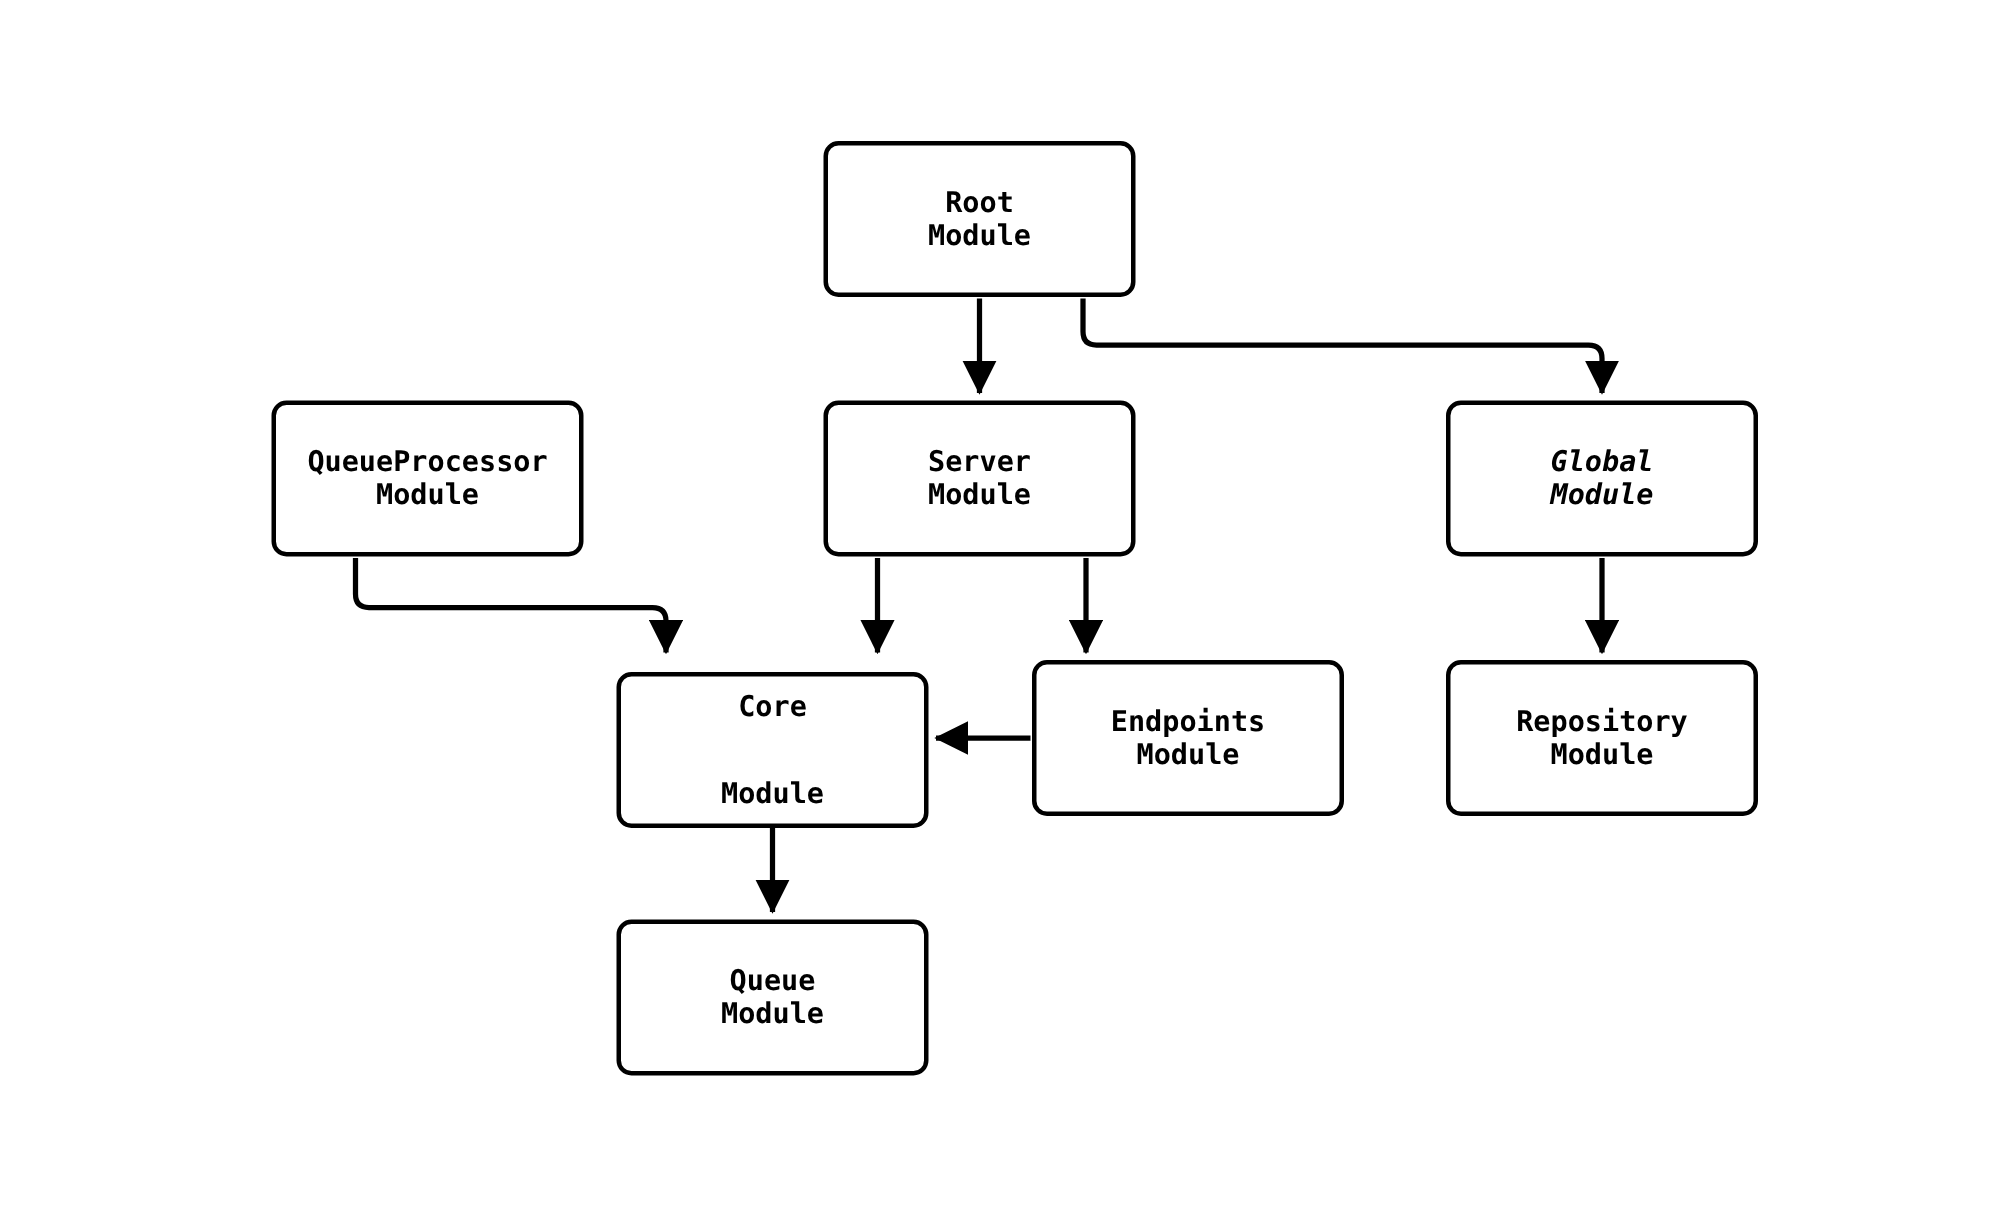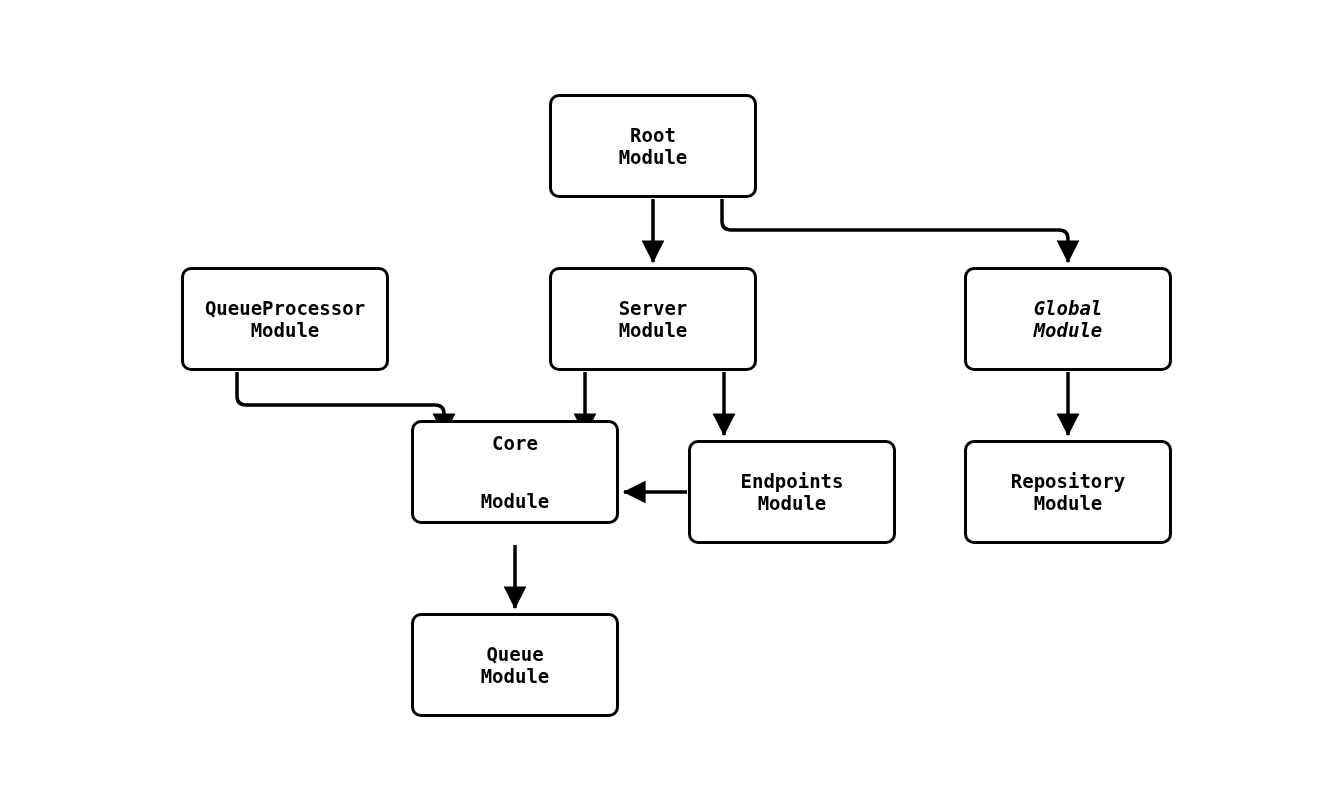--- a/index.html
+++ b/index.html
@@ -48,21 +48,21 @@
   }
   .node span {
     display: block;
     white-space: nowrap;
   }
   
   .pos-root          { left: 549px; top: 94px;  }
   .pos-queueprocessor{ left: 133px; top: 267px; margin-left: 48px; }
   .pos-server        { left: 549px; top: 267px; }
   .pos-global        { left: 964px; top: 267px; font-style: italic; }
-  .pos-core          { left: 411px; top: 420px; gap: 36px; }
+  .pos-core          { left: 411px; top: 448px; gap: 36px; }
   .pos-endpoints     { left: 688px; top: 440px; text-align: center; }
   .pos-repository    { left: 964px; top: 440px; text-align: center; }
   .pos-queue         { left: 411px; top: 613px; text-align: right; }
 </style>
 </head>
 <body>
 
 <div class="canvas">
 
   <svg class="edges" viewBox="0 0 1337 809" xmlns="http://www.w3.org/2000/svg" aria-hidden="true">

